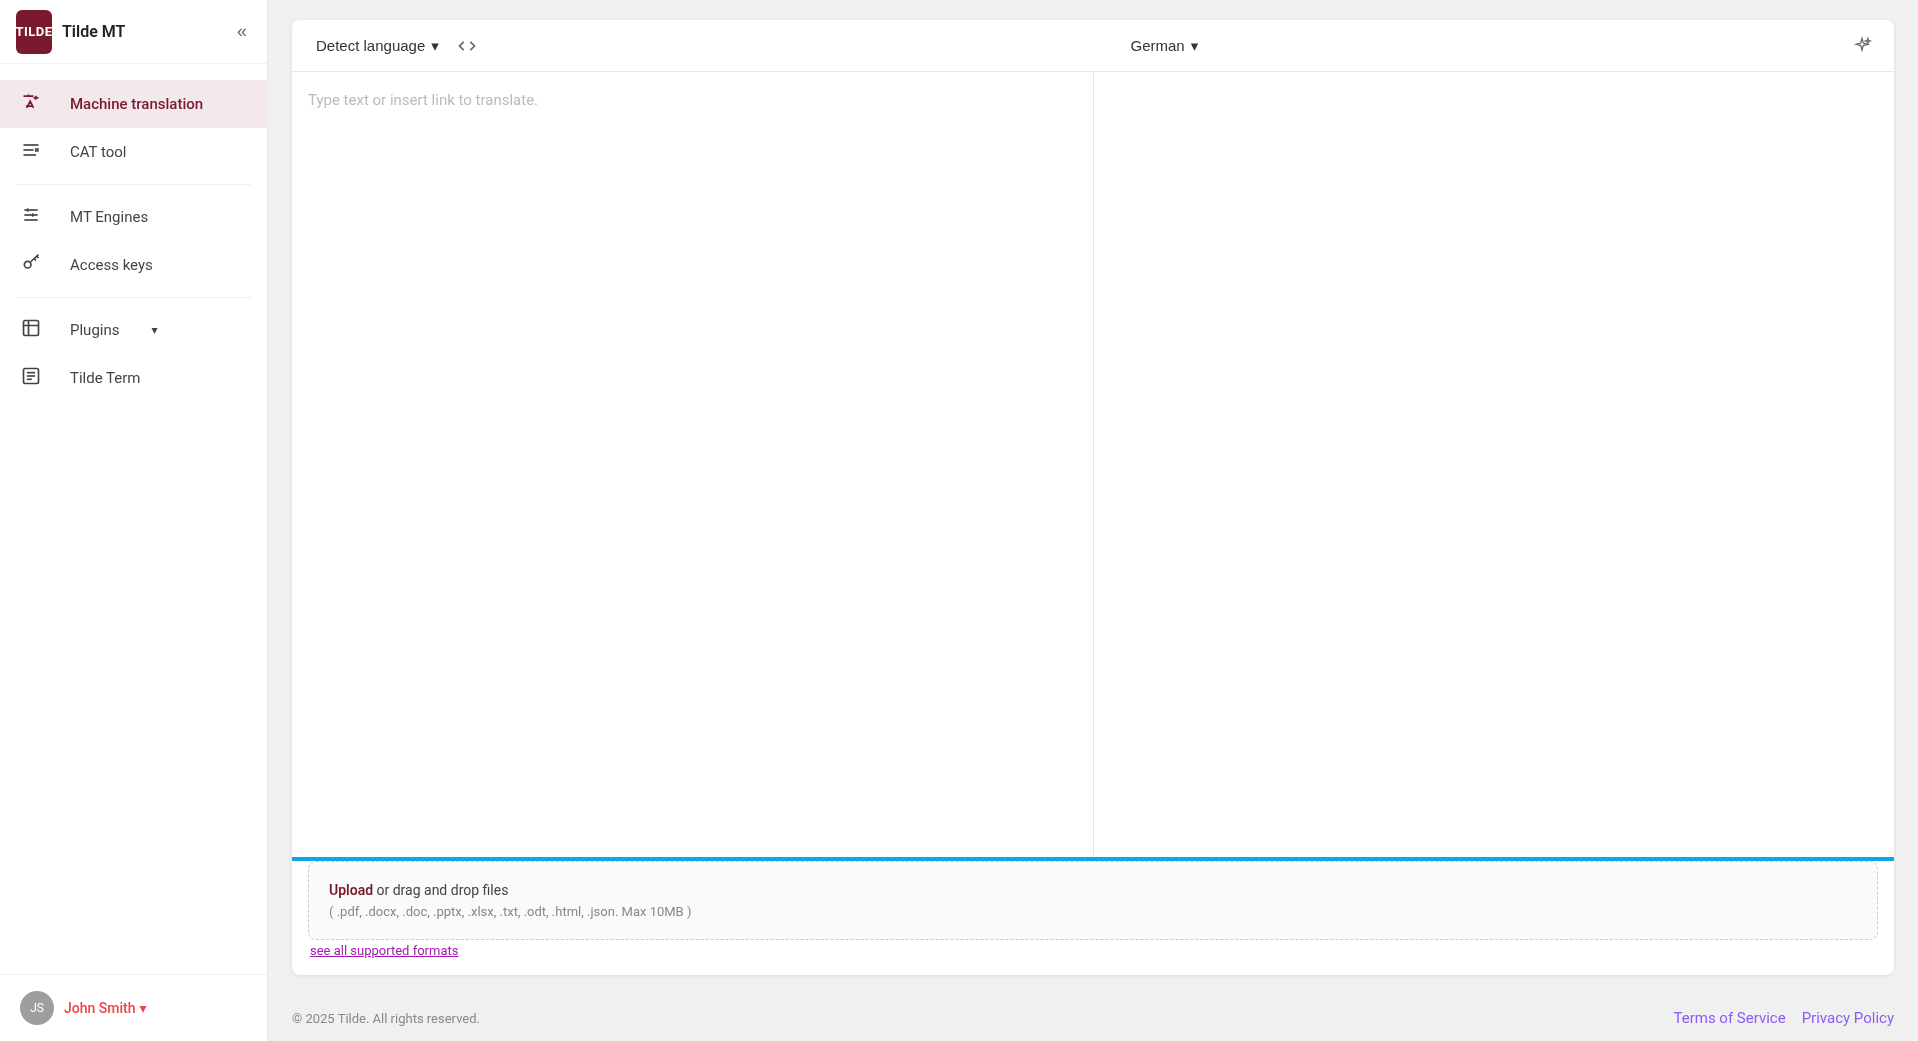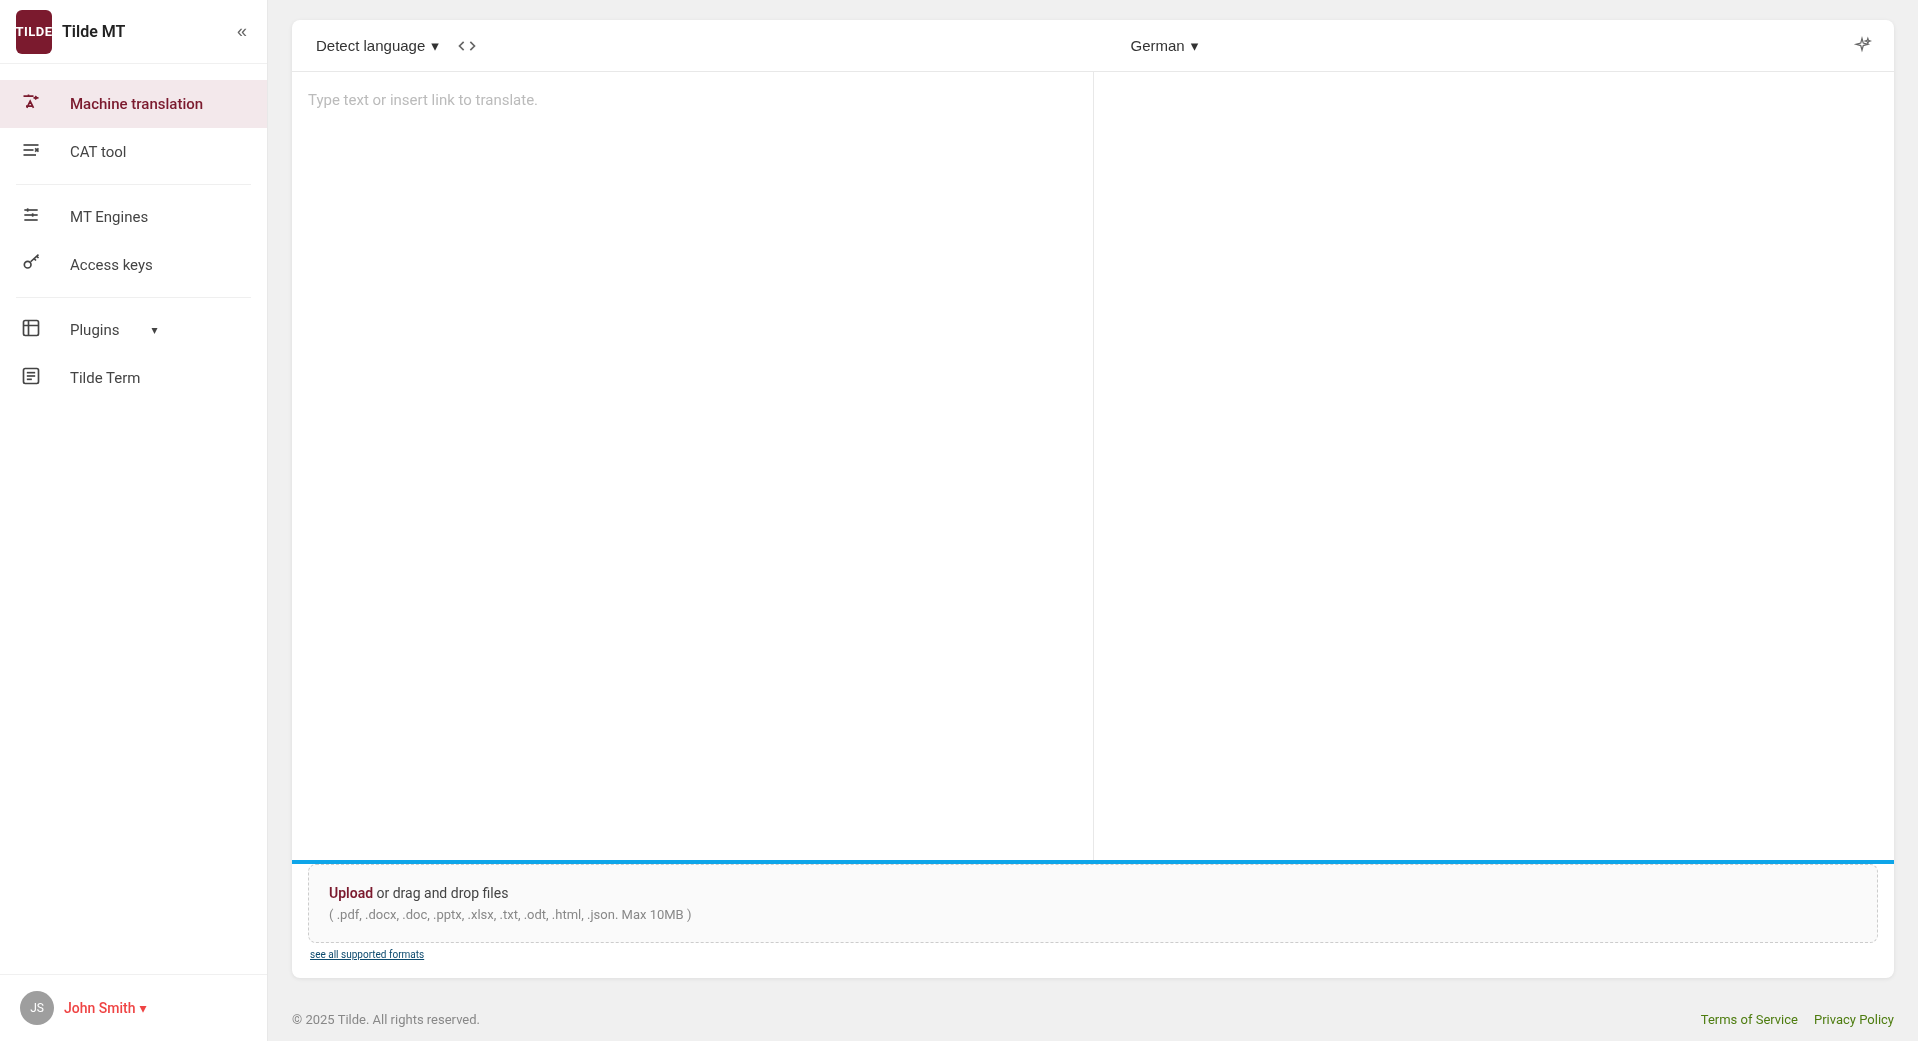--- a/index.html
+++ b/index.html
@@ -286,22 +286,22 @@
       cursor: pointer;
     }
 
     .upload-formats {
       font-size: 13px;
       color: #888;
     }
 
     .see-formats-link {
       display: inline-block;
-      font-size: 10px;
-      color: #0c4a6e;
+      font-size: 13px;
+      color: #a21caf;
       text-decoration: underline;
       cursor: pointer;
       margin-left: 2px;
     }
 
     
     .footer {
       padding: 14px 24px;
       display: flex;
       align-items: center;
@@ -311,24 +311,24 @@
       background: #f0f0f0;
       gap: 12px;
     }
 
     .footer-links {
       display: flex;
       gap: 16px;
     }
 
     .footer-link {
-      color: #4d7c0f;
+      color: #8b5cf6;
       cursor: pointer;
       text-decoration: none;
-      font-size: 13px;
+      font-size: 15px;
     }
 
     
     .icon-svg {
       width: 20px;
       height: 20px;
     }
   </style>
 </head>
 <body>

